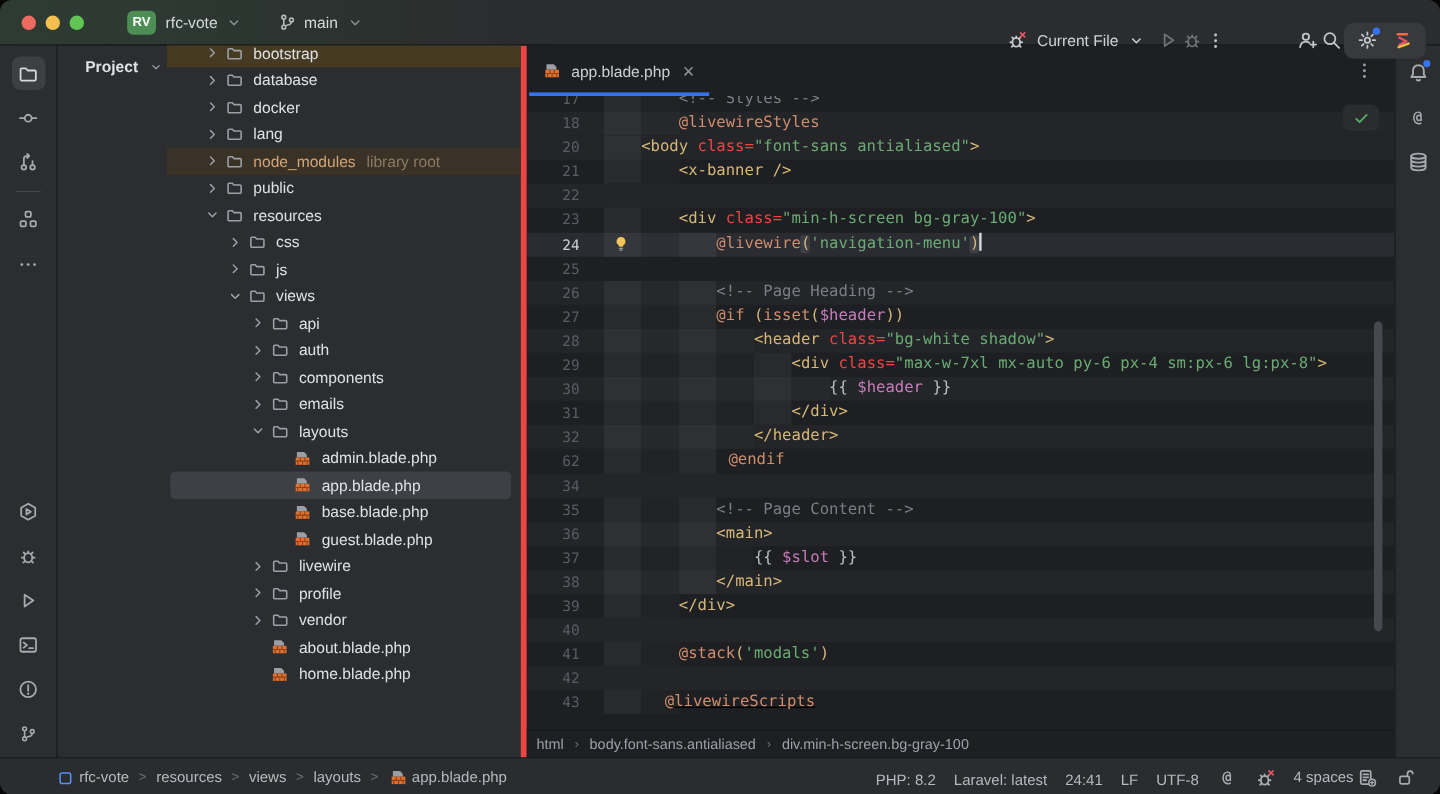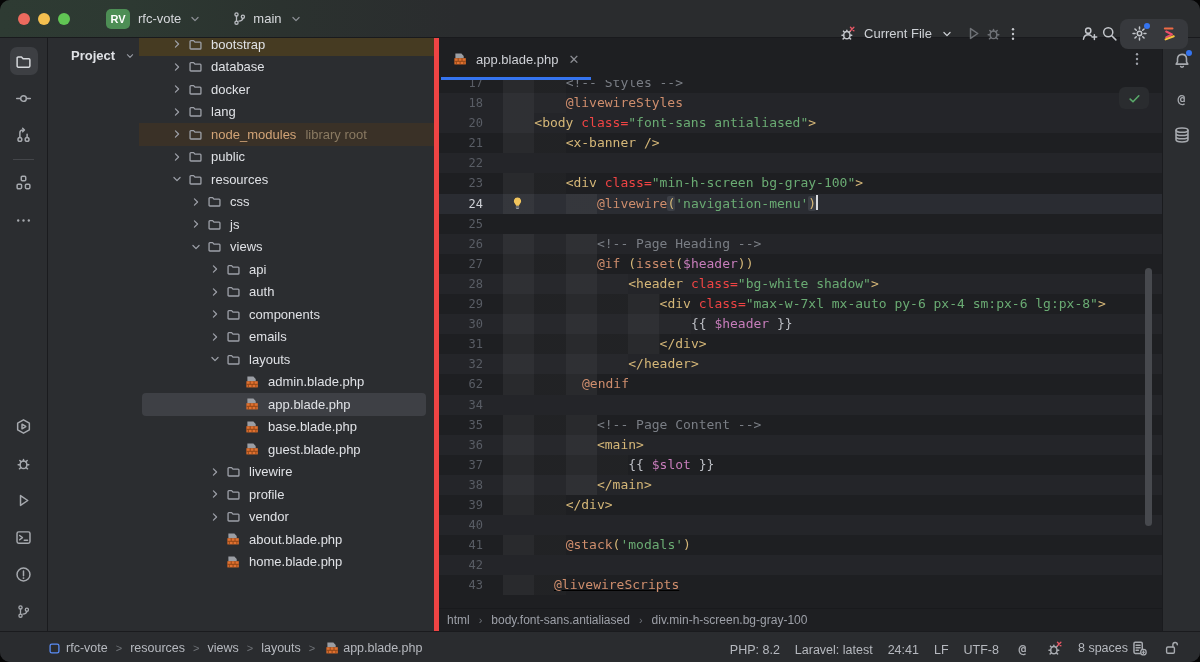--- a/index.html
+++ b/index.html
@@ -664,21 +664,21 @@
                   <path d="M6.6 11.7h2.8M7 13.3h2" stroke="#9a9da3" stroke-width="1.1" stroke-linecap="round"></path>
                 </svg></span></div>
             <div class="line"><span class="num">25</span><span class="code" style="left: 64px;"></span></div>
             <div class="line zebra"><span class="num">26</span><span class="ind" style="width: 93.96px;"></span><span class="code" style="left: 157.96px;"><span class="sg-c">&lt;!-- Page Heading --&gt;</span></span></div>
             <div class="line"><span class="num">27</span><span class="ind" style="width: 93.96px;"></span><span class="code" style="left: 157.96px;"><span class="sg-d">@if </span><span class="sg-p">(</span><span class="sg-d">isset</span><span class="sg-p">(</span><span class="sg-v">$header</span><span class="sg-p">))</span></span></div>
             <div class="line zebra"><span class="num">28</span><span class="ind" style="width: 125.28px;"></span><span class="code" style="left: 189.28px;"><span class="sg-t">&lt;header </span><span class="sg-a">class</span><span class="sg-a">=</span><span class="sg-s">"bg-white shadow"</span><span class="sg-t">&gt;</span></span></div>
             <div class="line"><span class="num">29</span><span class="ind" style="width: 156.6px;"></span><span class="code" style="left: 220.6px;"><span class="sg-t">&lt;div </span><span class="sg-a">class</span><span class="sg-a">=</span><span class="sg-s">"max-w-7xl mx-auto py-6 px-4 sm:px-6 lg:px-8"</span><span class="sg-t">&gt;</span></span></div>
             <div class="line zebra"><span class="num">30</span><span class="ind" style="width: 187.92px;"></span><span class="code" style="left: 251.92px;"><span class="sg-b">{{ </span><span class="sg-v">$header</span><span class="sg-b"> }}</span></span></div>
             <div class="line"><span class="num">31</span><span class="ind" style="width: 156.6px;"></span><span class="code" style="left: 220.6px;"><span class="sg-t">&lt;/div&gt;</span></span></div>
             <div class="line zebra"><span class="num">32</span><span class="ind" style="width: 125.28px;"></span><span class="code" style="left: 189.28px;"><span class="sg-t">&lt;/header&gt;</span></span></div>
-            <div class="line"><span class="num">62</span><span class="ind" style="width: 93.96px;"></span><span class="code" style="left: 143px;"><span class="sg-d">@endif</span></span></div>
+            <div class="line"><span class="num">62</span><span class="ind" style="width: 93.96px;"></span><span class="code" style="left: 168px;"><span class="sg-d">@endif</span></span></div>
             <div class="line zebra"><span class="num">34</span><span class="code" style="left: 64px;"></span></div>
             <div class="line"><span class="num">35</span><span class="ind" style="width: 93.96px;"></span><span class="code" style="left: 157.96px;"><span class="sg-c">&lt;!-- Page Content --&gt;</span></span></div>
             <div class="line zebra"><span class="num">36</span><span class="ind" style="width: 93.96px;"></span><span class="code" style="left: 157.96px;"><span class="sg-t">&lt;main&gt;</span></span></div>
             <div class="line"><span class="num">37</span><span class="ind" style="width: 125.28px;"></span><span class="code" style="left: 189.28px;"><span class="sg-b">{{ </span><span class="sg-v">$slot</span><span class="sg-b"> }}</span></span></div>
             <div class="line zebra"><span class="num">38</span><span class="ind" style="width: 93.96px;"></span><span class="code" style="left: 157.96px;"><span class="sg-t">&lt;/main&gt;</span></span></div>
             <div class="line"><span class="num">39</span><span class="ind" style="width: 62.64px;"></span><span class="code" style="left: 126.64px;"><span class="sg-t">&lt;/div&gt;</span></span></div>
             <div class="line zebra"><span class="num">40</span><span class="code" style="left: 64px;"></span></div>
             <div class="line"><span class="num">41</span><span class="ind" style="width: 62.64px;"></span><span class="code" style="left: 126.64px;"><span class="sg-d">@stack</span><span class="sg-p">(</span><span class="sg-s">'modals'</span><span class="sg-p">)</span></span></div>
             <div class="line zebra"><span class="num">42</span><span class="code" style="left: 64px;"></span></div>
             <div class="line"><span class="num">43</span><span class="ind" style="width: 62.64px;"></span><span class="code" style="left: 115px; text-decoration: underline;"><span class="sg-d">@livewireScripts</span></span></div>
@@ -762,21 +762,21 @@
       <span class="sb-item">UTF-8</span>
       <span class="sb-ic at-glyph">@</span>
       <span class="sb-ic">
           <svg width="17" height="17" viewBox="0 0 16 16">
             <ellipse cx="7.4" cy="9.6" rx="3" ry="3.4" fill="none" stroke="currentColor" stroke-width="1.4" stroke-linecap="round" stroke-linejoin="round"></ellipse>
             <path d="M7.4 6.2V5M5.4 7 4.2 5.8M9.4 7l1.2-1.2M4.4 9.6H2.8M12 9.6h-1.6M5.2 12l-1.3 1.1M9.6 12l1.3 1.1" fill="none" stroke="currentColor" stroke-width="1.4" stroke-linecap="round" stroke-linejoin="round"></path>
             <path d="M10.8 2.2l3.2 3.2M14 2.2l-3.2 3.2" fill="none" stroke="#e55765" stroke-width="1.3" stroke-linecap="round"></path>
           </svg>
         </span>
       <span class="sb-item">
-        <span>8 spaces</span>
+        <span>4 spaces</span>
         <span class="sb-ic">
             <svg width="17" height="17" viewBox="0 0 16 16">
               <rect x="2.8" y="2.2" width="7.8" height="10.4" rx="1.2" fill="none" stroke="currentColor" stroke-width="1.4" stroke-linecap="round" stroke-linejoin="round"></rect>
               <path d="M4.8 5h3.8M4.8 7.3h3.8M4.8 9.6h2.2" fill="none" stroke="currentColor" stroke-width="1.4" stroke-linecap="round" stroke-linejoin="round"></path>
               <circle cx="11.7" cy="11.5" r="2.6" fill="#2a2c2f" stroke="currentColor" stroke-width="1.2"></circle>
               <path d="M11.7 10.3v2.4M10.5 11.5h2.4" stroke="currentColor" stroke-width="1.1" stroke-linecap="round"></path>
             </svg>
           </span>
       </span>
       <span class="sb-ic">

